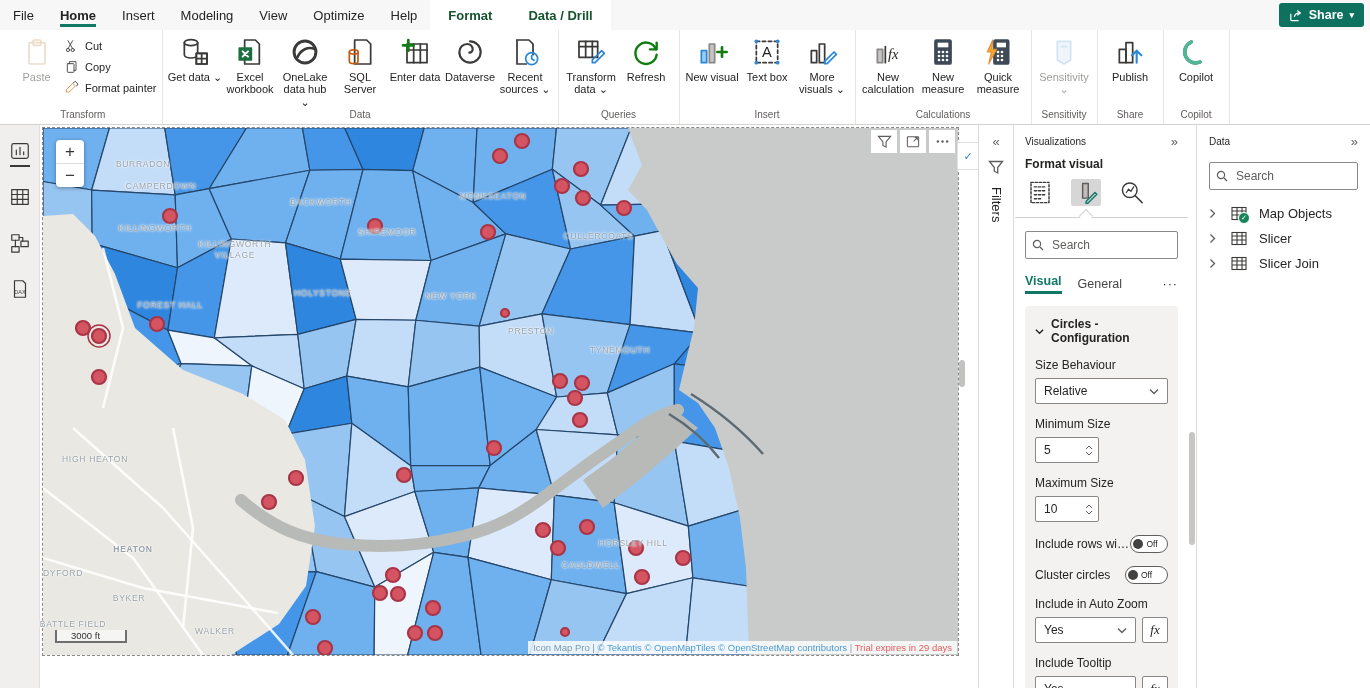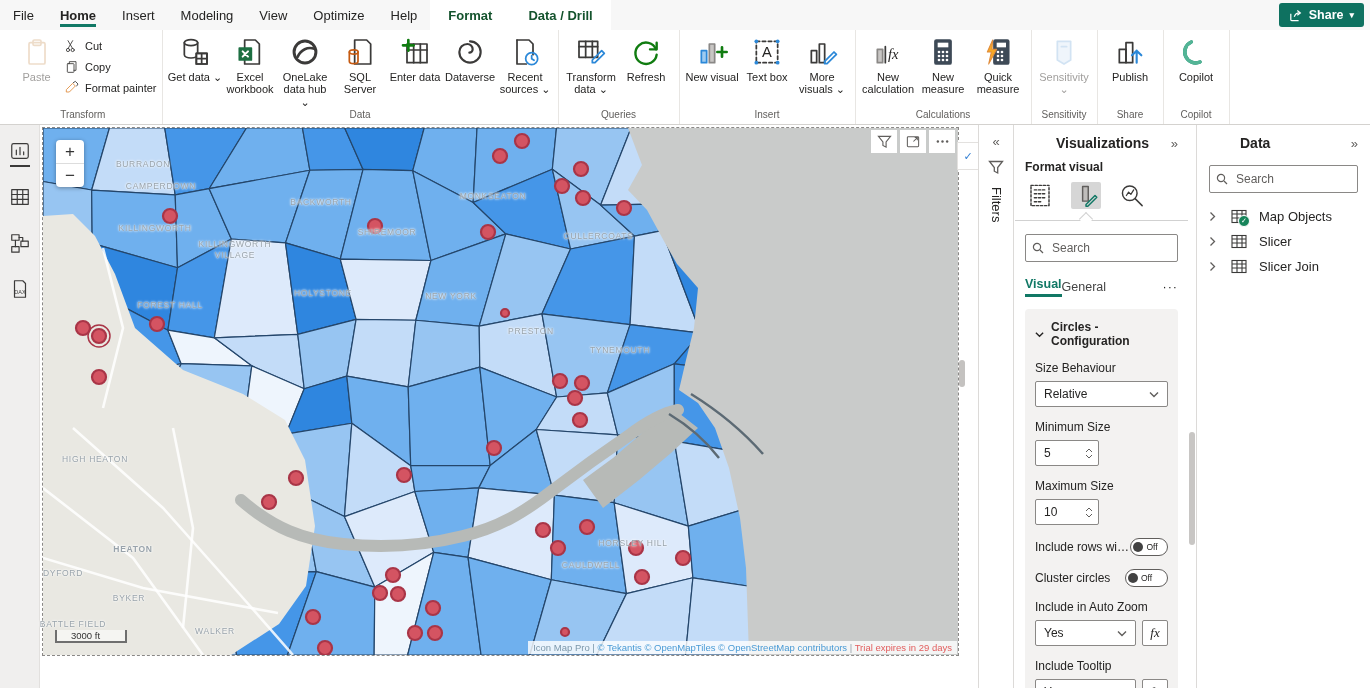--- a/index.html
+++ b/index.html
@@ -50,31 +50,31 @@
                   display:flex;align-items:center;justify-content:center;color:#2f7ed3;font-size:11px;}
   .canvas-thumb{position:absolute;left:919px;top:235px;width:6px;height:27px;background:#c4c2c0;border-radius:3px;}
   
   .filters-pane{position:absolute;left:978px;top:125px;bottom:0;width:36px;background:#fff;border-left:1px solid #dcdad8;border-right:1px solid #dcdad8;
                 display:flex;flex-direction:column;align-items:center;padding-top:10px;gap:12px;box-sizing:border-box;}
   .vtext{writing-mode:vertical-rl;font-size:13px;color:#252423;}
   .chev{color:#605e5c;font-size:13px;line-height:1;}
   
   .viz-pane{position:absolute;left:1015px;top:125px;bottom:0;width:173px;background:#fff;padding:10px 10px 0;box-sizing:border-box;overflow:hidden;}
   .pane-title-row{display:flex;align-items:center;justify-content:space-between;}
-  .pane-title{font-size:14px;font-weight:700;margin-left:31px;}
+  .pane-title{font-size:10px;font-weight:400;}
   .sub-label{font-size:12px;font-weight:700;margin-top:9px;}
   .viz-icons{display:flex;gap:16px;margin-top:8px;align-items:center;}
   .viz-ic{width:30px;height:27px;display:flex;align-items:center;justify-content:center;border-radius:2px;}
   .viz-ic.sel{background:#d6d6d6;}
   .notchline{margin:10px -10px 0;border-bottom:1px solid #d1d1d1;position:relative;height:1px;}
   .notch{position:absolute;left:66px;top:-5px;width:9px;height:9px;background:#fff;border-left:1px solid #d1d1d1;border-top:1px solid #d1d1d1;transform:rotate(45deg);}
   .searchbox{margin-top:13px;height:26px;border:1px solid #8a8886;border-radius:2px;display:flex;align-items:center;padding:0 6px;gap:6px;background:#fff;}
   .searchbox input{border:none;outline:none;flex:1;font-size:12px;font-family:inherit;min-width:0;background:transparent;color:#252423;}
   .searchbox input::placeholder{color:#605e5c;}
-  .tabs{display:flex;align-items:center;margin-top:15px;font-size:12.5px;color:#444;}
+  .tabs{display:flex;align-items:center;gap:16px;margin-top:15px;font-size:12.5px;color:#444;}
   .tab.active{color:#117865;font-weight:700;border-bottom:3px solid #117865;padding-bottom:3px;}
   .tab-more{margin-left:auto;letter-spacing:1px;color:#252423;}
   .fmt-card{margin:12px 0 0;background:#f3f2f1;border-radius:4px;padding:11px 10px 16px;}
   .fhead{display:flex;align-items:center;gap:7px;font-size:12px;font-weight:700;}
   .flabel{font-size:12px;margin:13px 0 6px;}
   .fdd{height:26px;background:#fff;border:1px solid #8a8886;border-radius:2px;display:flex;align-items:center;justify-content:space-between;
        padding:0 8px;font-size:12px;box-sizing:border-box;flex:1;}
   .frow{display:flex;align-items:flex-end;gap:6px;}
   .fxbtn{width:26px;height:26px;border:1px solid #8a8886;border-radius:2px;background:#fff;display:flex;align-items:center;justify-content:center;
          font-family:"Liberation Serif",serif;font-style:italic;font-size:13px;box-sizing:border-box;}

